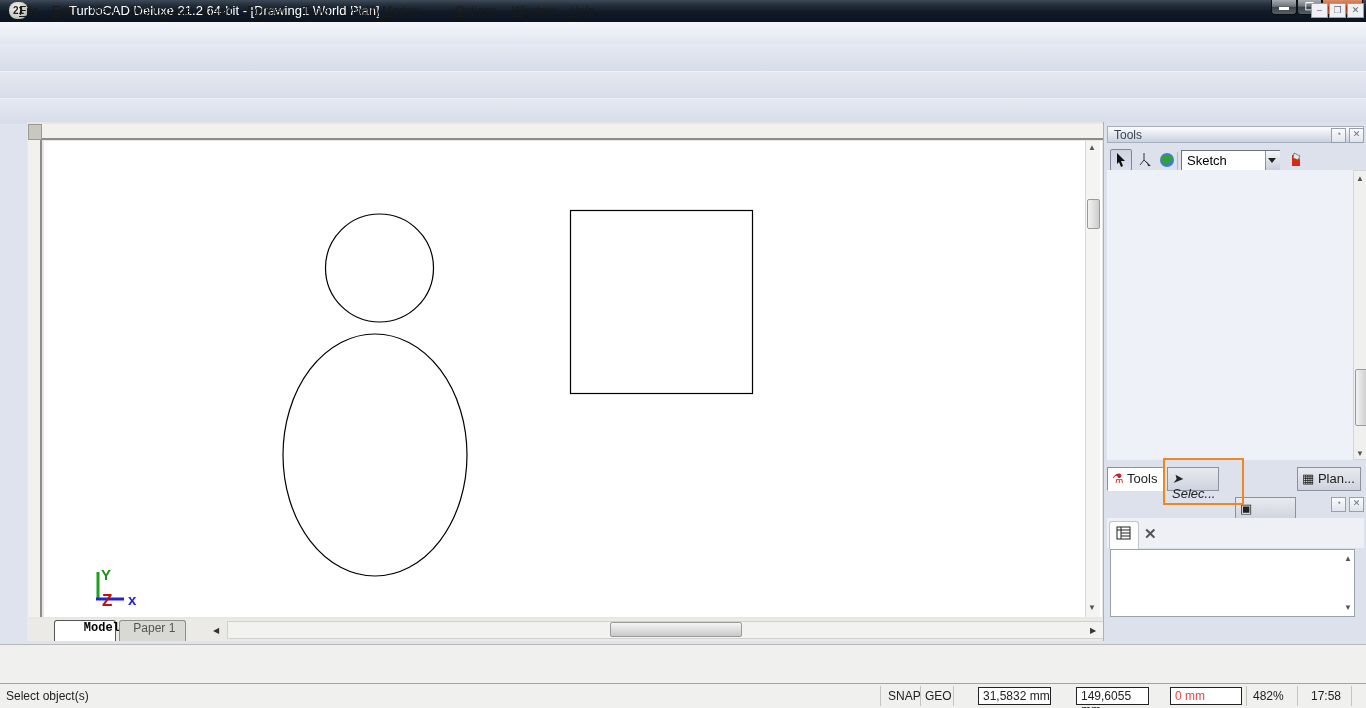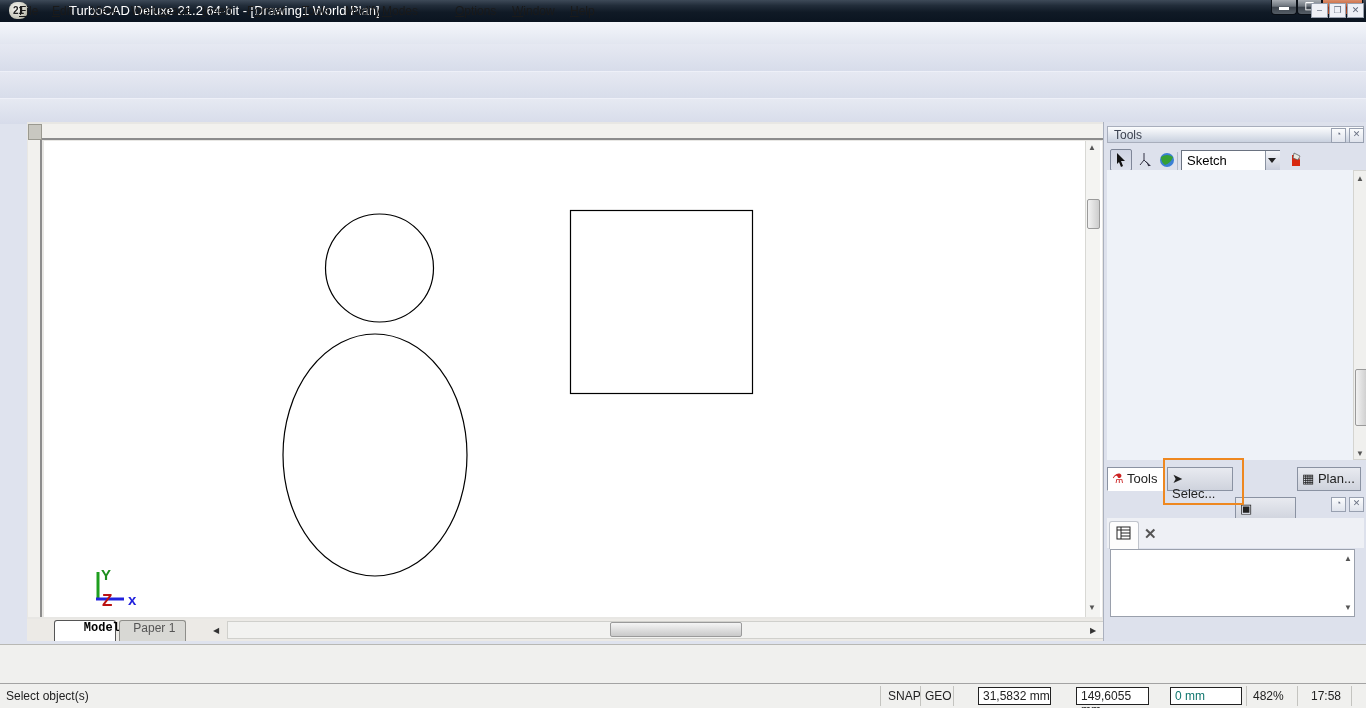--- a/index.html
+++ b/index.html
@@ -173,21 +173,21 @@
     </div>
  <div id="palette" class="abs"></div>
 
  <div style="position:absolute;left:249px;top:48px;width:14px;height:290px;background:#f0f0ee;border:1px solid #d4d4d0;box-sizing:border-box">
   <div class="sbtn" style="left:2px;top:3px">▲</div>
   <div class="thumbv" style="top:198px;height:55px"></div>
   <div class="sbtn" style="left:2px;top:278px">▼</div>
  </div>
 
  <div class="ptab ptabact" style="left:3px;top:345px;width:57px;z-index:5"><span style="color:#c22">⚗</span> Tools</div>
- <div class="ptab" style="left:63px;top:345px;width:66px;">➤ Selec...</div>
+ <div class="ptab" style="left:63px;top:345px;width:52px;font-style:italic;">➤ Selec...</div>
  <div class="ptab" style="left:131px;top:331px;width:61px;margin-top:44px;">▣ Blocks</div>
  <div class="ptab" style="left:193px;top:345px;width:64px;">▦ Plan...</div>
 
  <div class="pbtn" style="left:227px;top:375px">◔</div>
  <div class="pbtn" style="left:245px;top:375px">✕</div>
  <div style="position:absolute;left:3px;top:396px;width:257px;height:30px;background:#eef0f5"></div>
  <div style="position:absolute;left:5px;top:399px;width:28px;height:27px;background:#fdfdfd;border:1px solid #c0c4cc;border-bottom:none;border-radius:3px 3px 0 0"></div>
  <div class="ic" style="left:11px;top:402px">
       <svg viewBox="0 0 18 18">
         <rect x="2" y="3" width="13" height="12" fill="#fff" stroke="#222"></rect>
@@ -206,19 +206,19 @@
 
 <div id="status" class="abs">
  <div class="st" style="left:6px">Select object(s)</div>
  <div class="ssep" style="left:880px"></div>
  <div class="st" style="left:888px">SNAP</div>
  <div class="ssep" style="left:920px"></div>
  <div class="st" style="left:925px">GEO</div>
  <div class="ssep" style="left:953px"></div>
  <div class="cfield" style="left:978px;width:73px">31,5832 mm</div>
  <div class="cfield" style="left:1076px;width:73px">149,6055 mm</div>
- <div class="cfield" style="left:1170px;width:72px;color:#0f766e">0 mm</div>
+ <div class="cfield" style="left:1170px;width:72px;color:#ef4444">0 mm</div>
  <div class="ssep" style="left:1246px"></div>
  <div class="st" style="left:1253px">482%</div>
  <div class="ssep" style="left:1297px"></div>
  <div class="st" style="left:1311px">17:58</div>
  <div class="ssep" style="left:1351px"></div>
 </div>
 
 </body></html>

